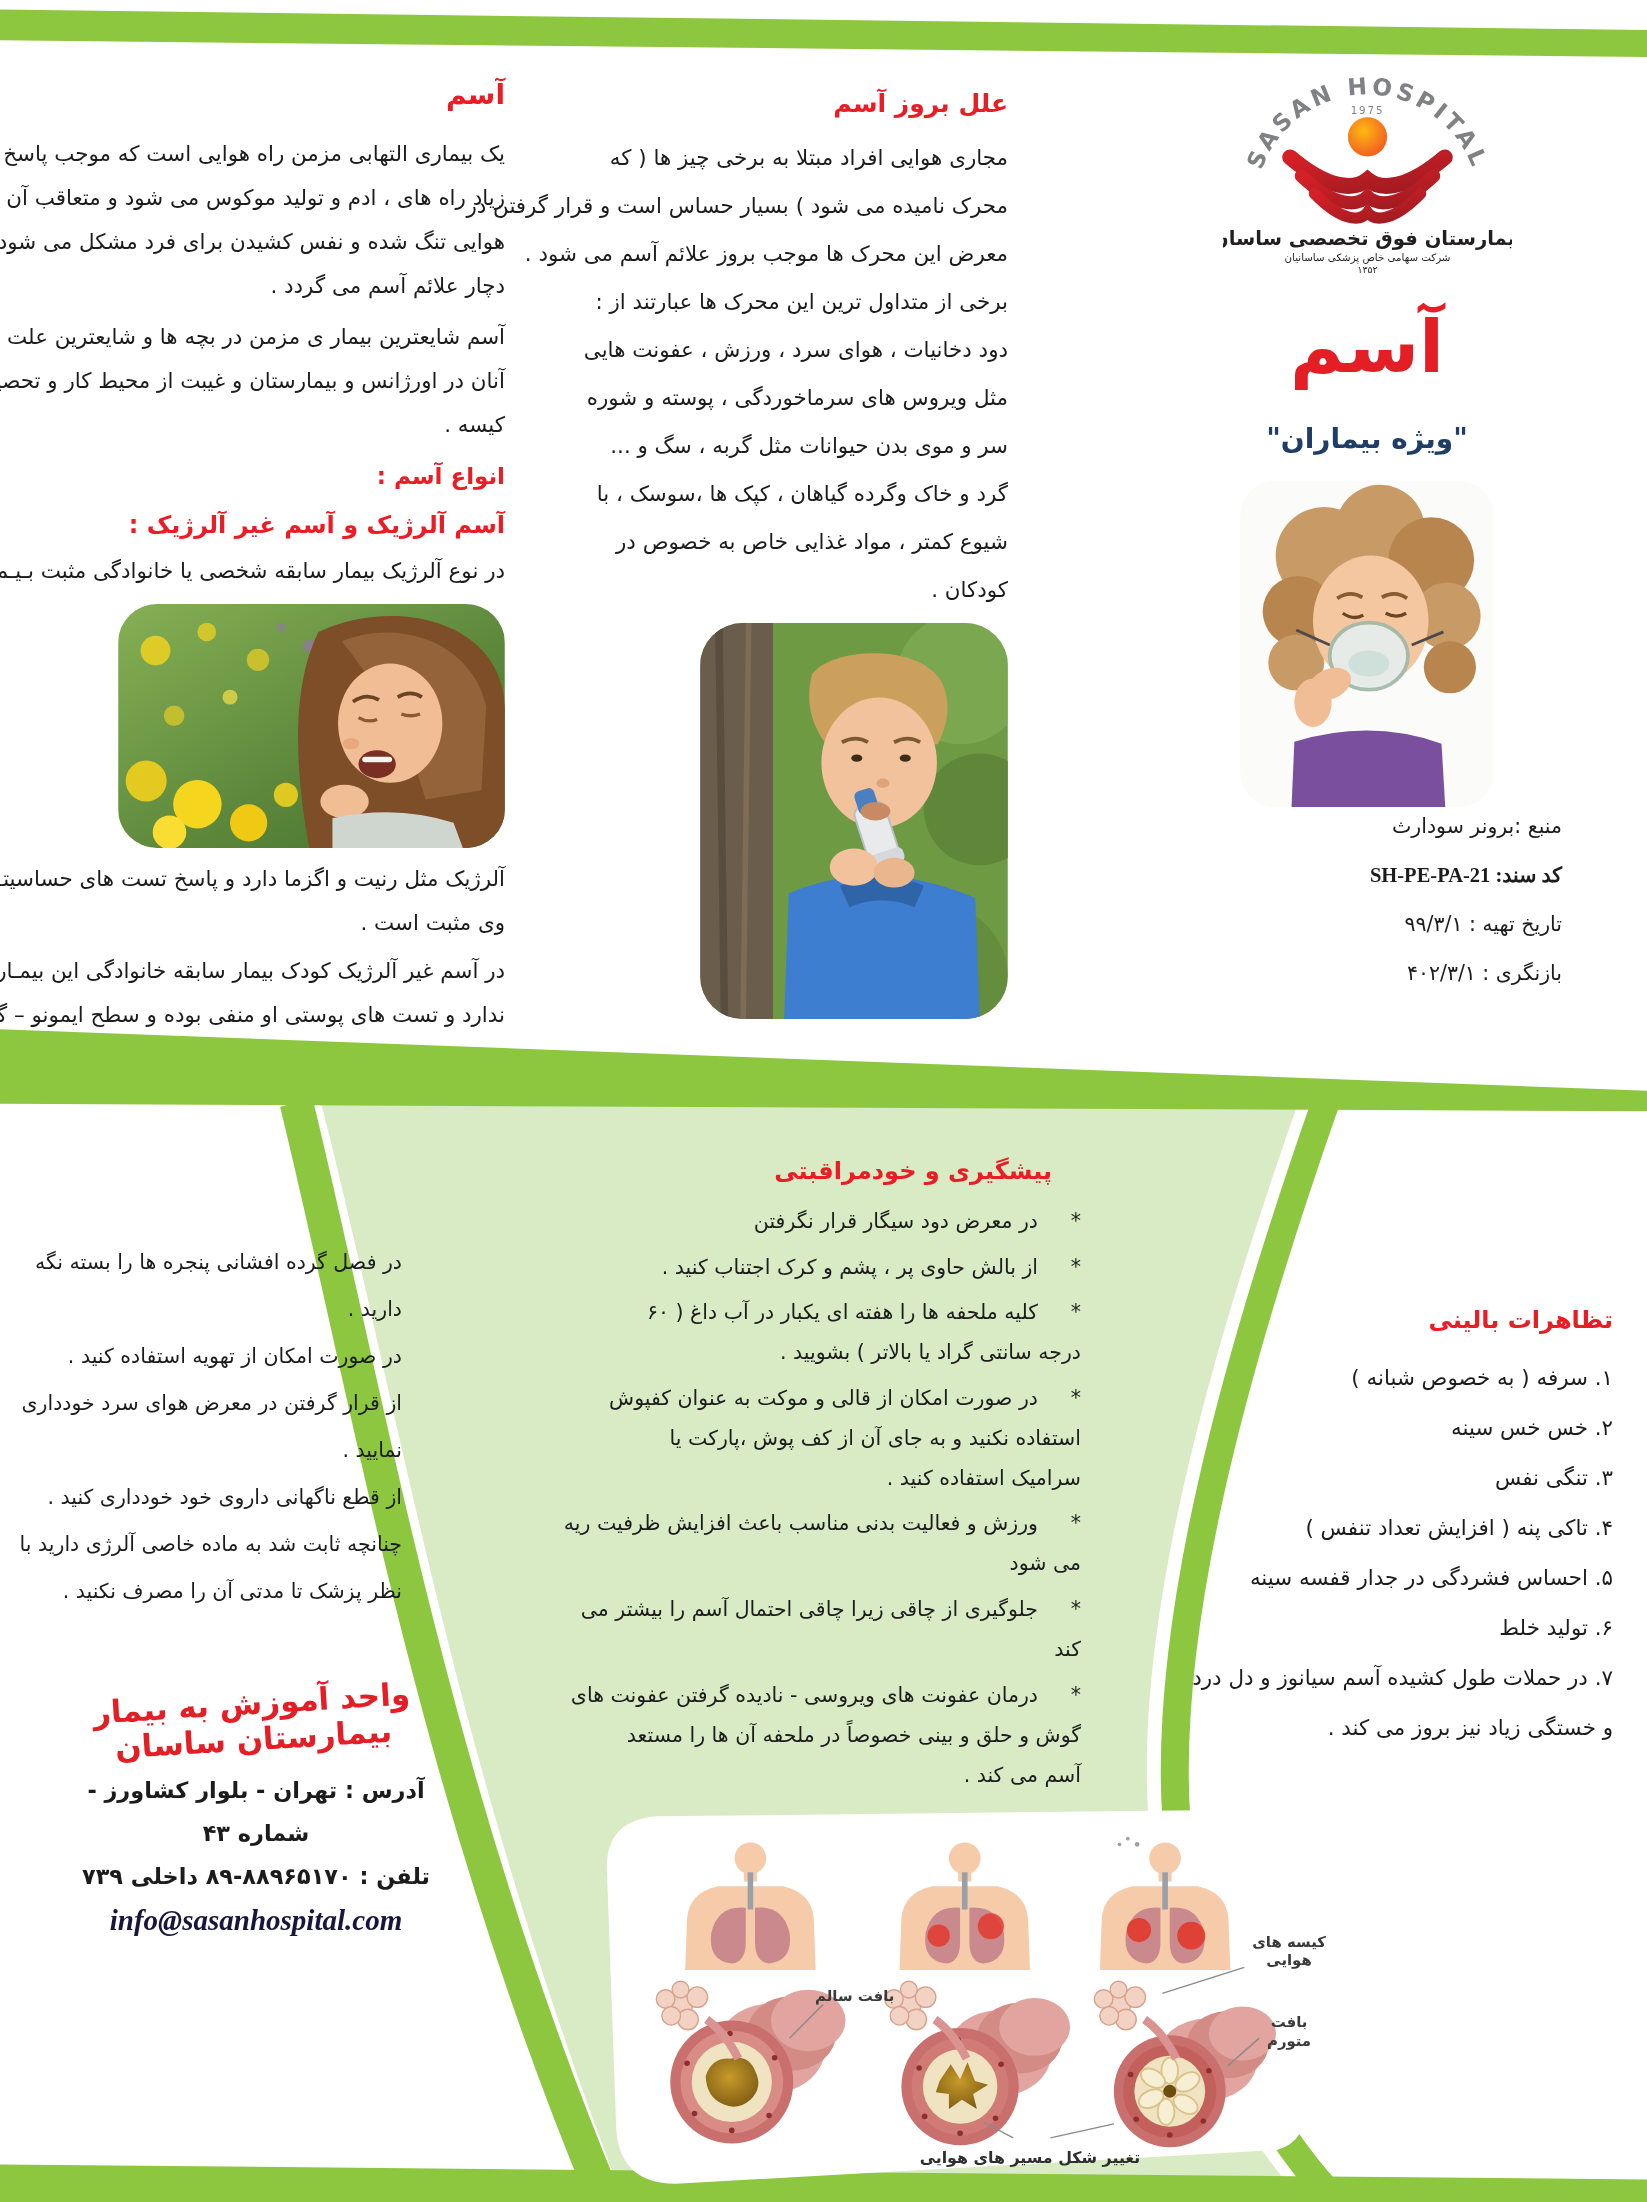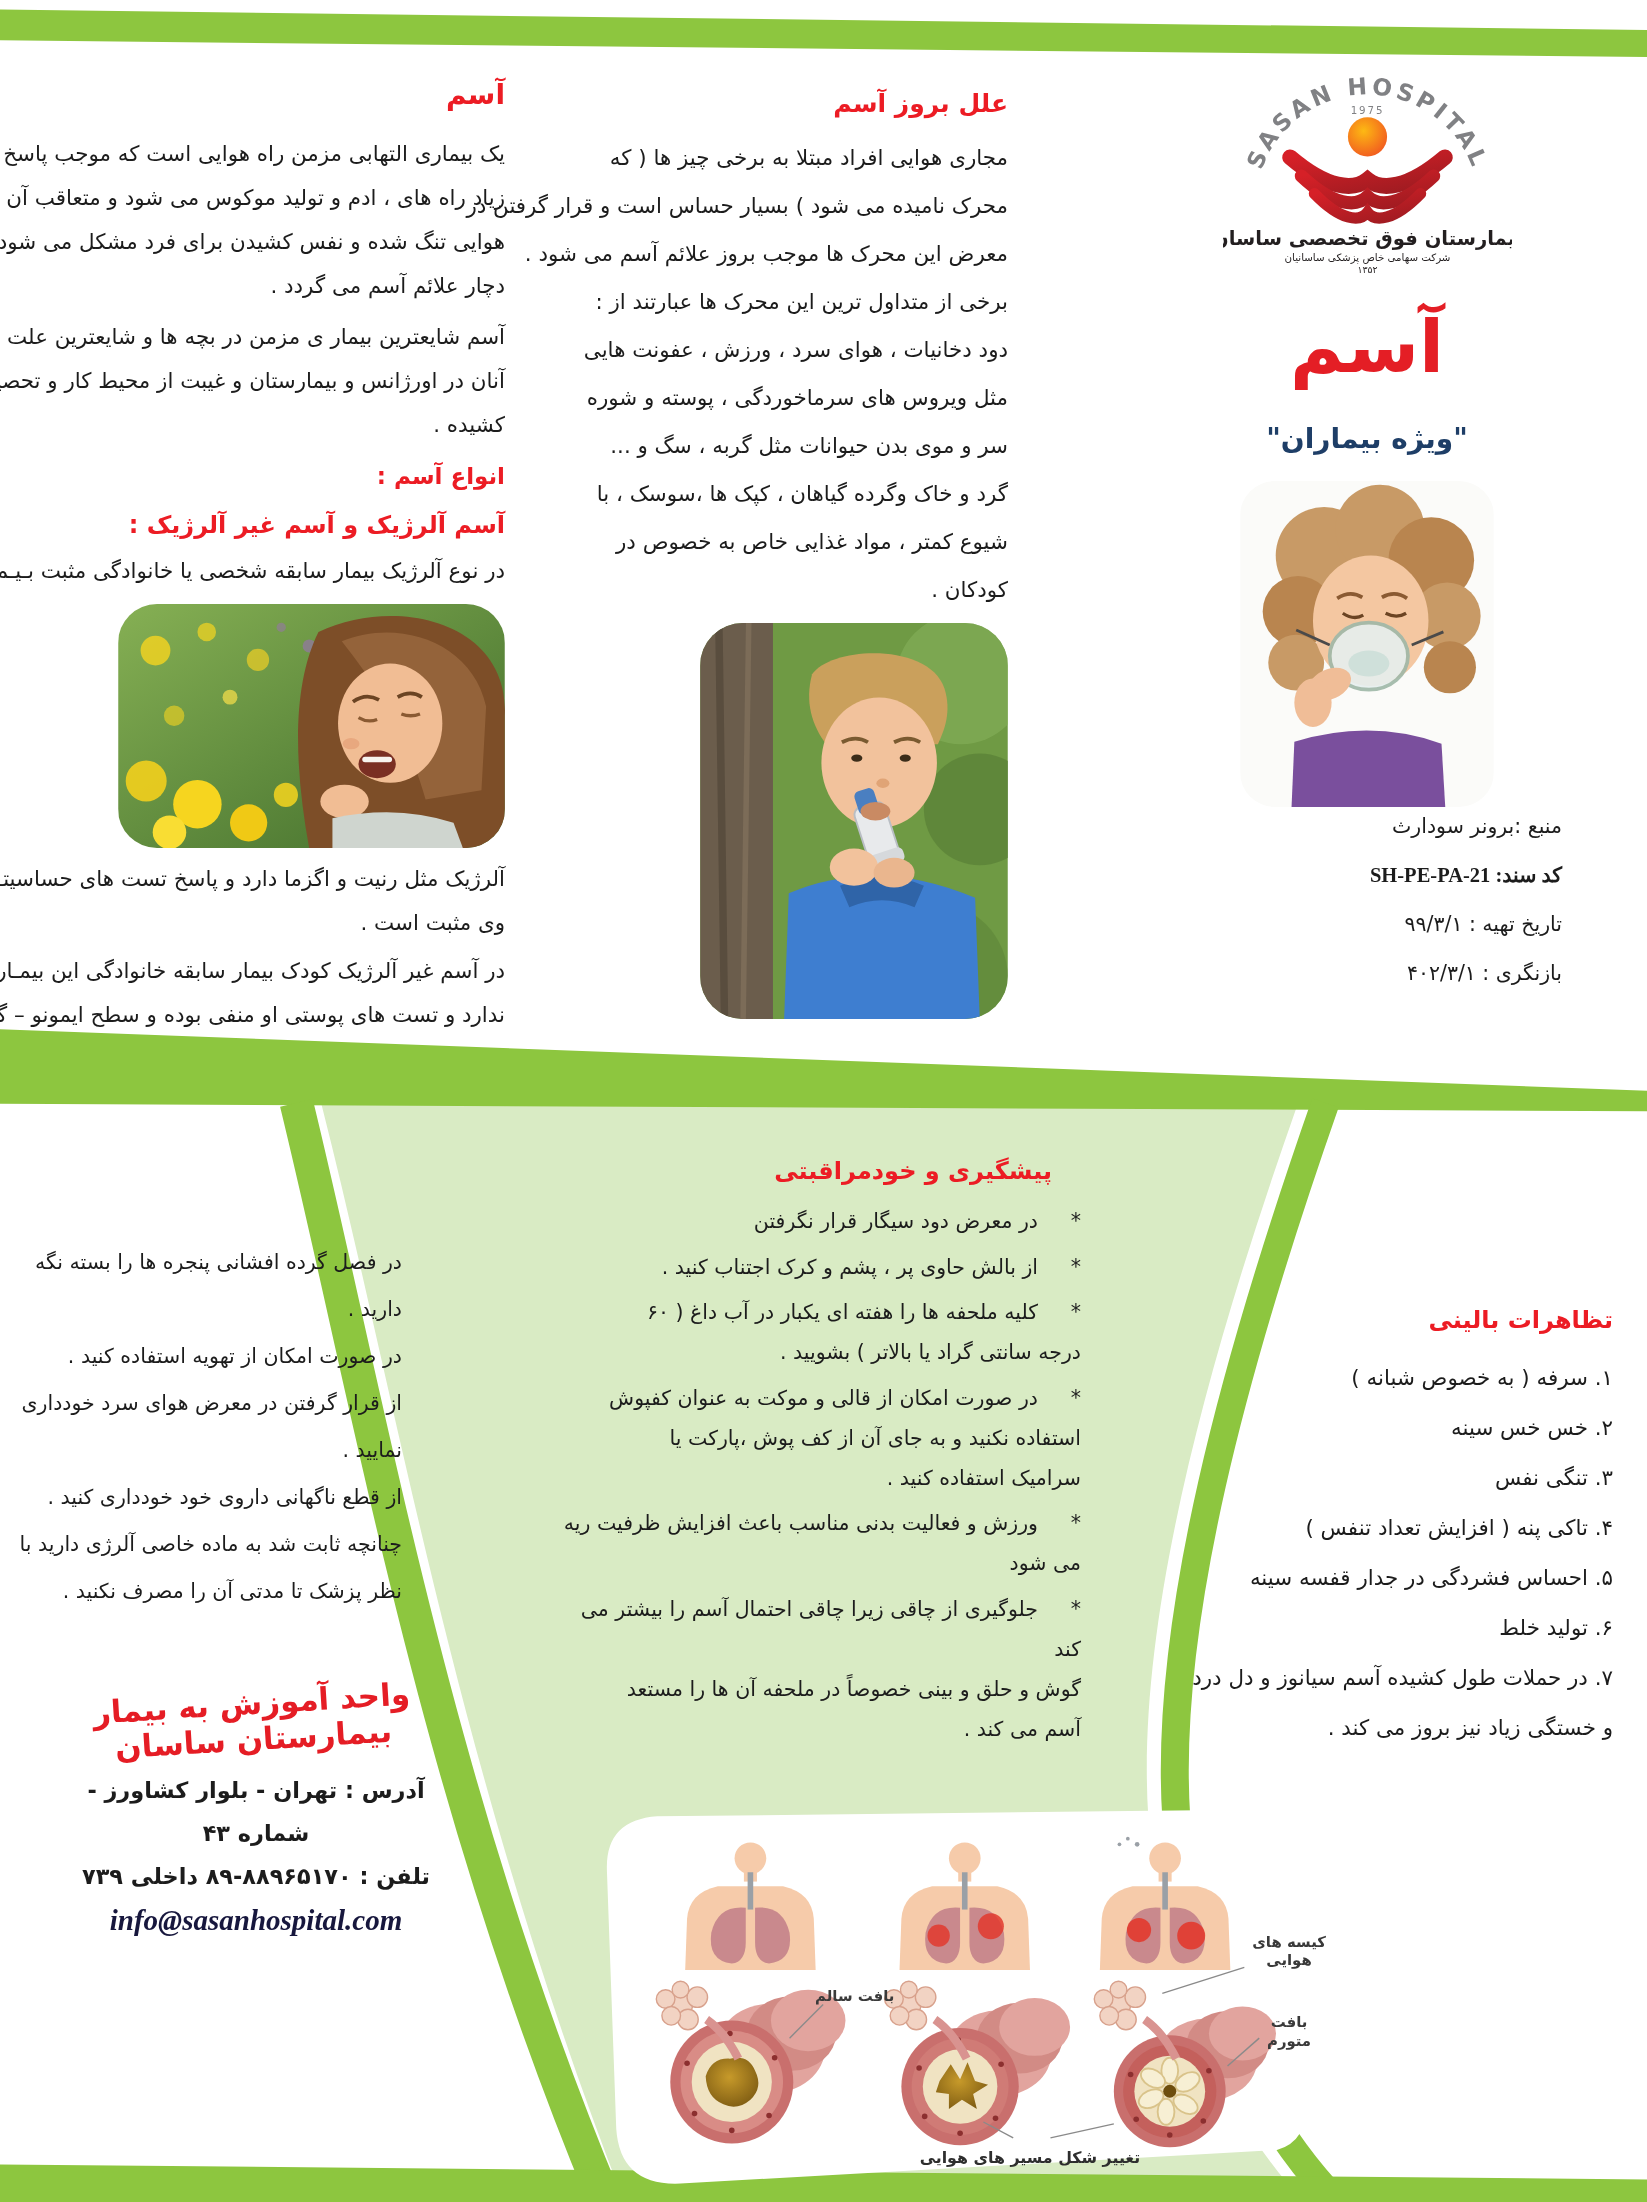--- a/index.html
+++ b/index.html
@@ -56,21 +56,21 @@
     <div class="tl-h red">آسم</div>
     <div class="body23" style="margin-top:18.6px;">
       <div class="ln">یک بیماری التهابی مزمن راه هوایی است که موجب پاسخ  دهـی</div>
       <div class="ln">زیاد راه های ، ادم و تولید موکوس می شود و متعاقب آن راه هـای</div>
       <div class="ln">هوایی تنگ شده و نفس کشیدن برای فرد مشکل می شود و  فـرد</div>
       <div class="ln">دچار علائم آسم می گردد .</div>
     </div>
     <div class="body23" style="margin-top:7.5px;">
       <div class="ln">آسم شایعترین بیمار ی مزمن در بچه ها و شایعترین علت بستـری</div>
       <div class="ln">آنان در اورژانس و بیمارستان و غیبت از محیط کار و تحصیل مـی</div>
-      <div class="ln">کشیده .</div>
+      <div class="ln">کیسه .</div>
     </div>
     <div class="tl-sub1 red">انواع آسم :</div>
     <div class="tl-sub2 red">آسم آلرژیک و آسم غیر آلرژیک :</div>
     <div class="body23" style="margin-top:5.6px;">
       <div class="ln">در نوع آلرژیک بیمار سابقه شخصی یا خانوادگی مثبت  بـیـمـاری</div>
     </div>
 
     <svg class="photo" style="margin-top:11.2px;" width="387" height="244" viewBox="0 0 415 262">
       <defs>
         <linearGradient id="gGreen" x1="0" y1="0" x2="1" y2="1">
@@ -245,20 +245,21 @@
       <div class="ln b"><span class="bullet">*</span><span>از بالش حاوی پر ، پشم و کرک اجتناب کنید .</span></div>
       <div class="ln b"><span class="bullet">*</span><span>کلیه ملحفه ها را هفته ای یکبار در آب داغ ( ۶۰</span></div>
       <div class="ln"><span>درجه سانتی گراد یا بالاتر ) بشویید .</span></div>
       <div class="ln b"><span class="bullet">*</span><span>در صورت امکان از قالی و موکت به عنوان کفپوش</span></div>
       <div class="ln"><span>استفاده نکنید و به جای آن از کف پوش ،پارکت یا</span></div>
       <div class="ln"><span>سرامیک استفاده کنید .</span></div>
       <div class="ln b"><span class="bullet">*</span><span>ورزش و فعالیت بدنی مناسب باعث افزایش ظرفیت ریه</span></div>
       <div class="ln"><span>می شود</span></div>
       <div class="ln b"><span class="bullet">*</span><span>جلوگیری از چاقی زیرا چاقی احتمال آسم را بیشتر می</span></div>
       <div class="ln"><span>کند</span></div>
+      <div class="ln b"><span class="bullet">*</span><span>درمان عفونت های ویروسی - نادیده گرفتن عفونت های</span></div>
       <div class="ln"><span>گوش و حلق و بینی خصوصاً در ملحفه آن ها را مستعد</span></div>
       <div class="ln"><span>آسم می کند .</span></div>
     </div>
   </div>
 
   <div class="abs layer rtl" style="left:1161px;top:1303px;width:452px;">
     <div class="br-h red">تظاهرات بالینی</div>
     <div class="br-items" style="margin-top:15px;">
       <div class="ln">۱. سرفه ( به خصوص شبانه )</div>
       <div class="ln">۲. خس خس سینه</div>

